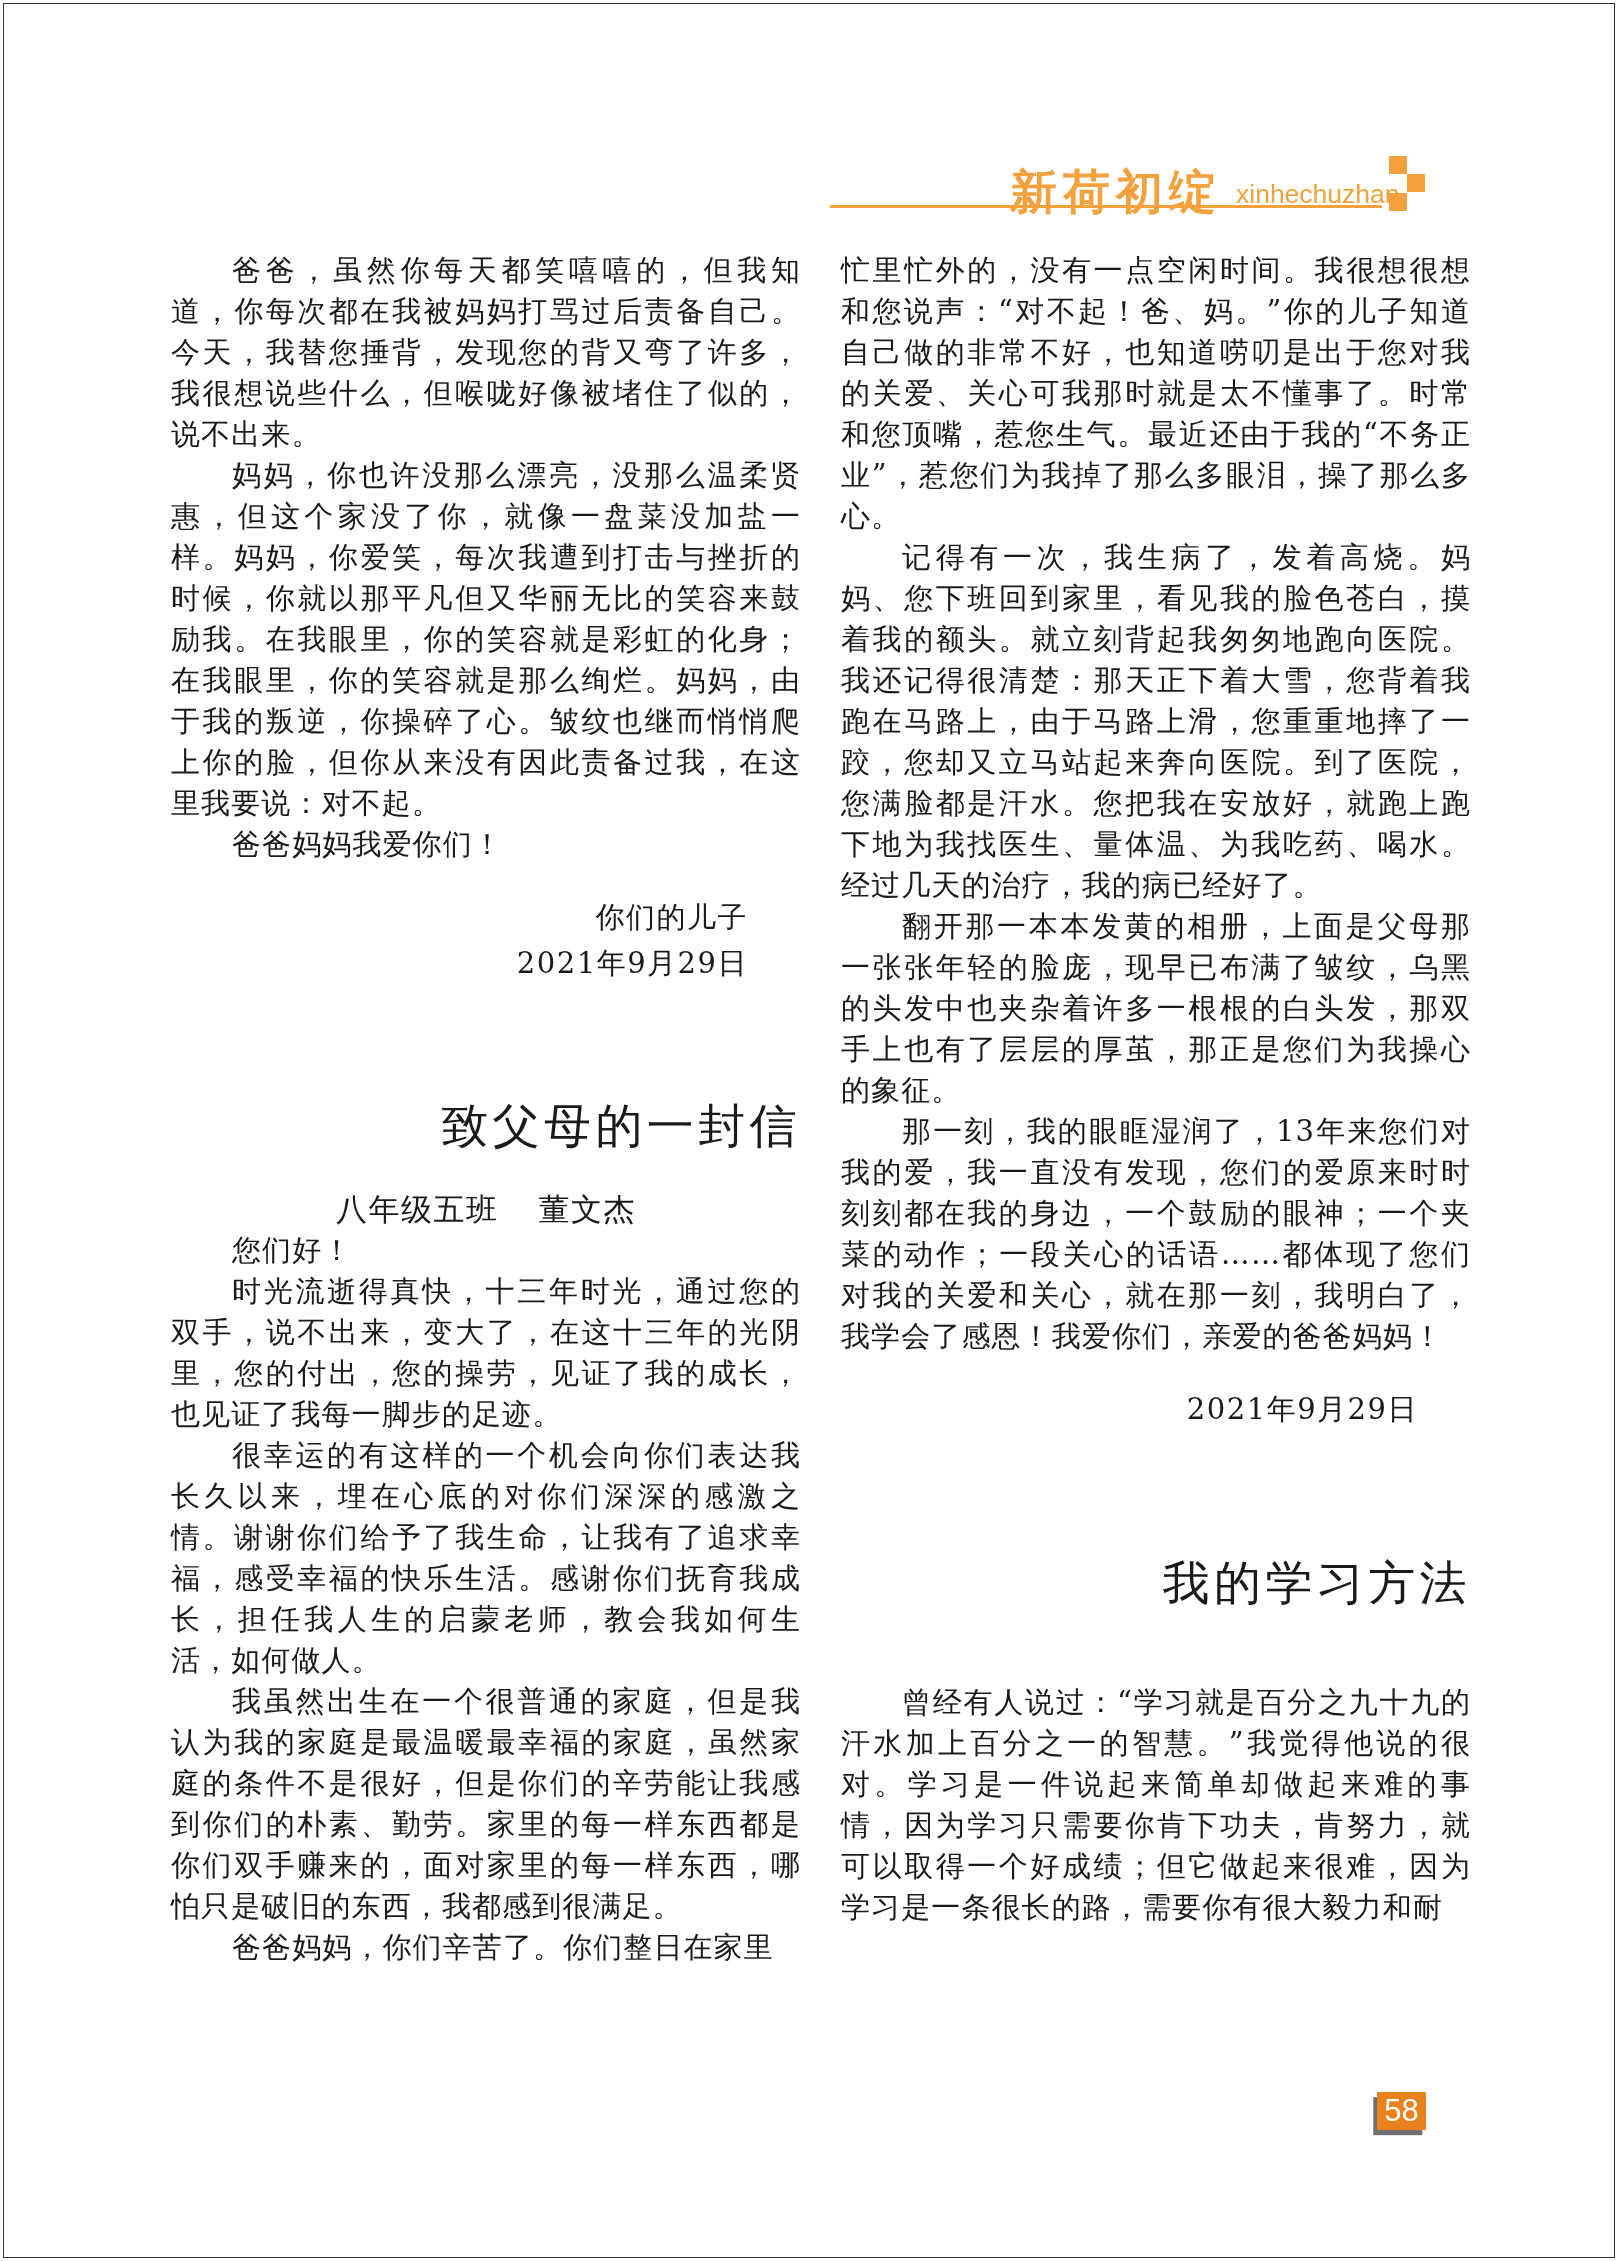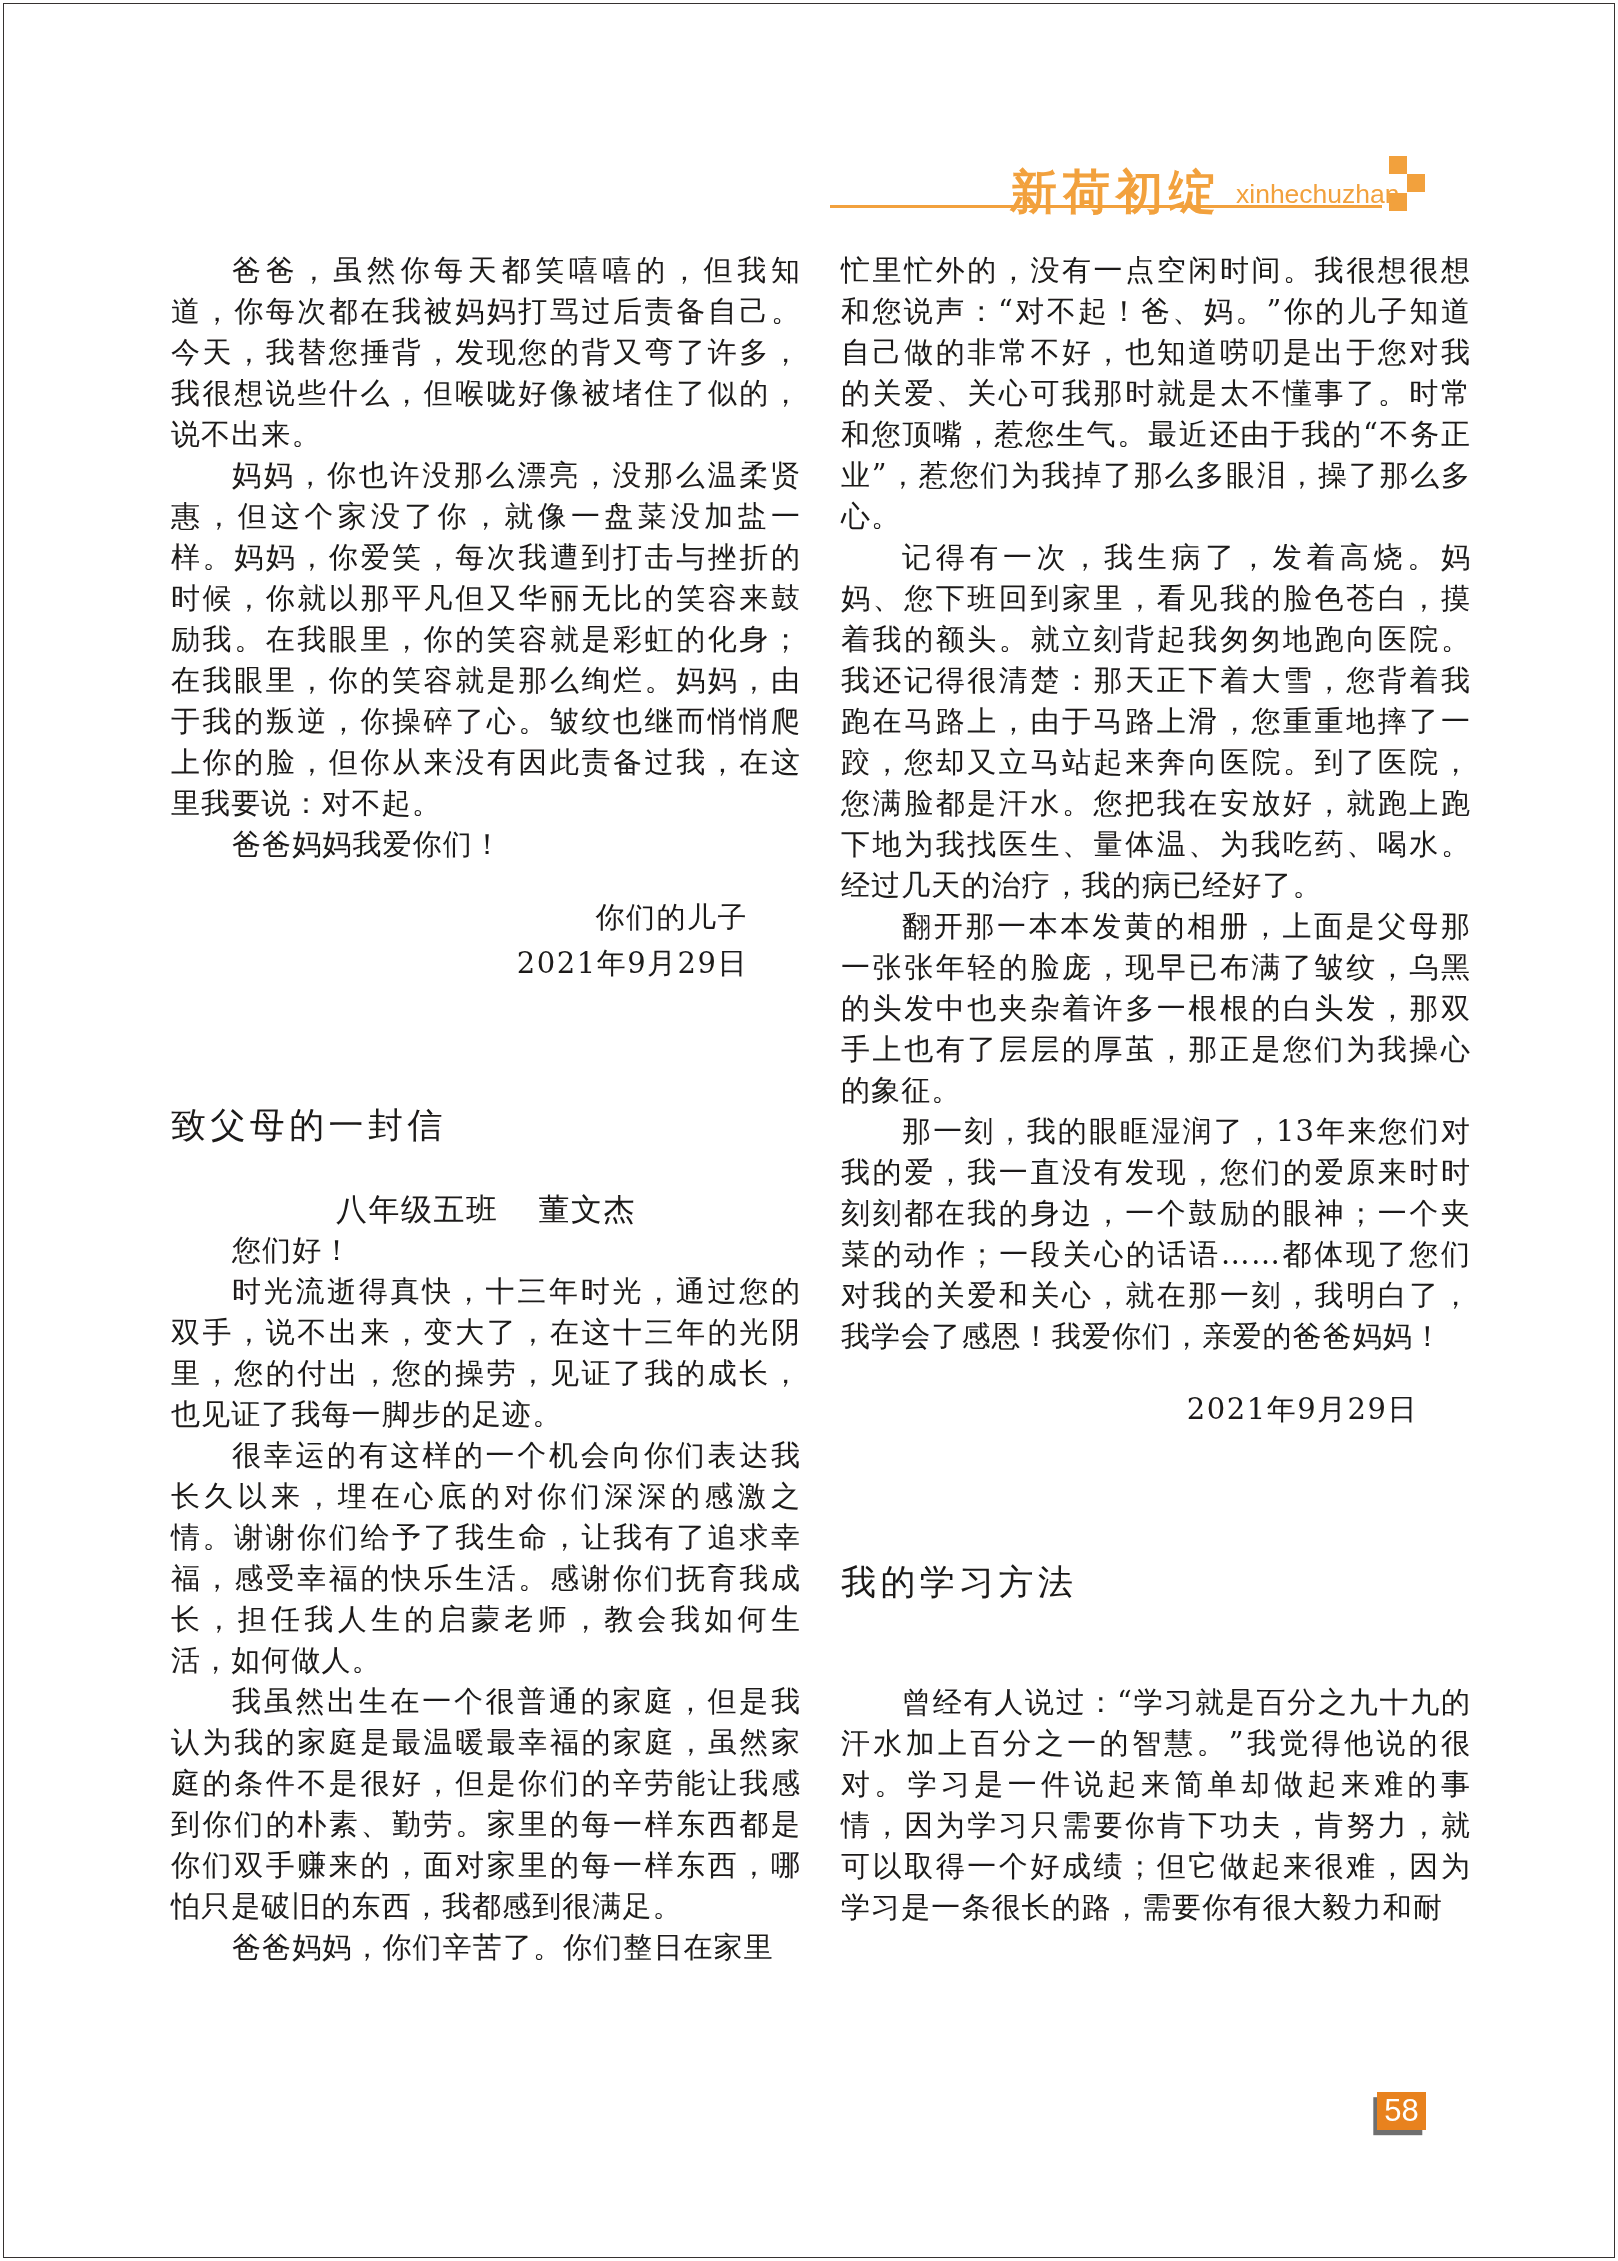--- a/index.html
+++ b/index.html
@@ -69,22 +69,22 @@
   .sig {
     margin-top: 29px;
     text-align: right;
     padding-right: 53px;
     font-size: 29px; line-height: 46px;
     letter-spacing: 1.5px;
   }
 
   .art-title {
     margin: 110px 0 0 0;
-    text-align: left;
-    font-size: 35px; line-height: 59px;
+    text-align: right;
+    font-size: 47px; line-height: 59px;
     font-weight: normal;
     letter-spacing: 4.4px;
   }
   .art-title-2 { margin-top: 121px; }
   .art-byline {
     margin-top: 34px;
     text-align: center;
     font-size: 31px; line-height: 41px;
     letter-spacing: 1.5px;
   }

